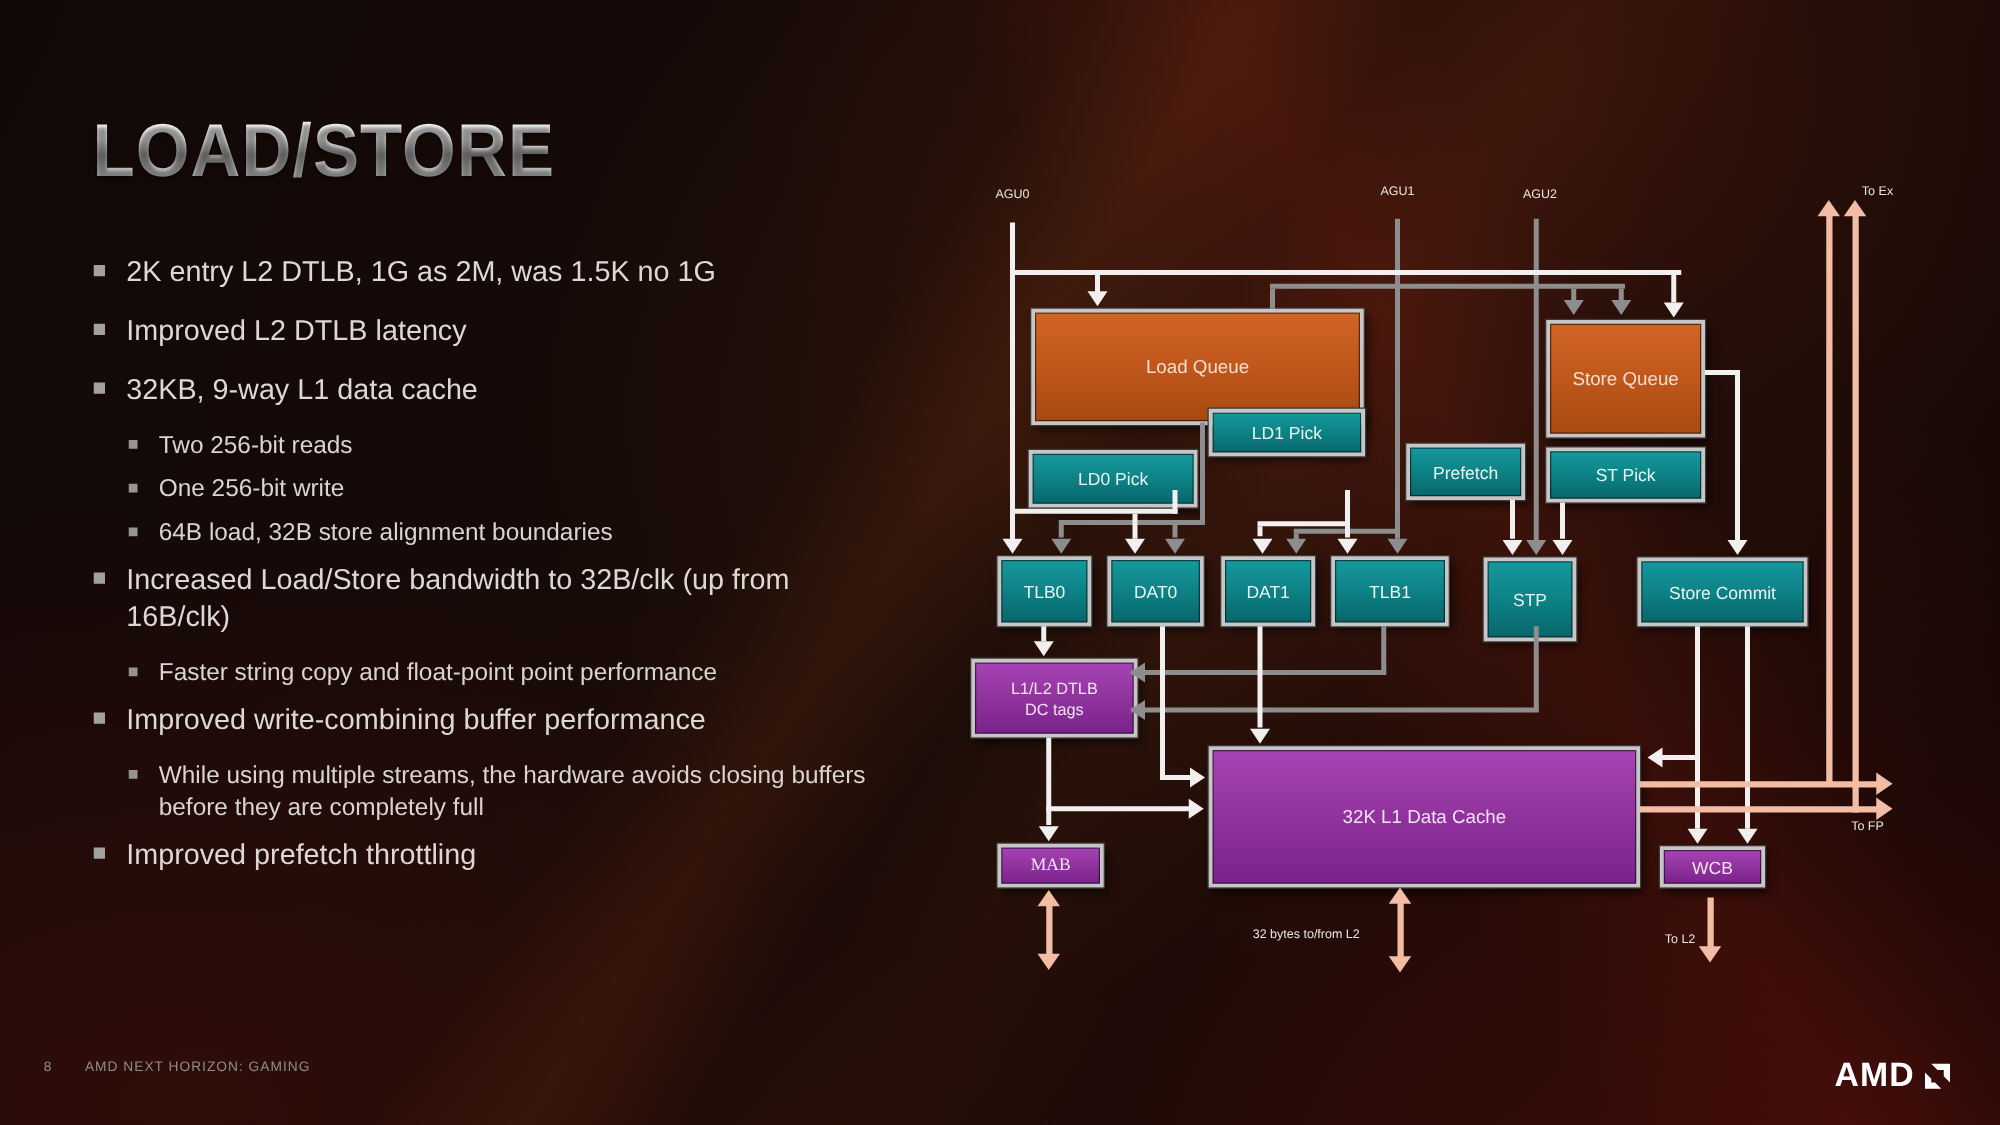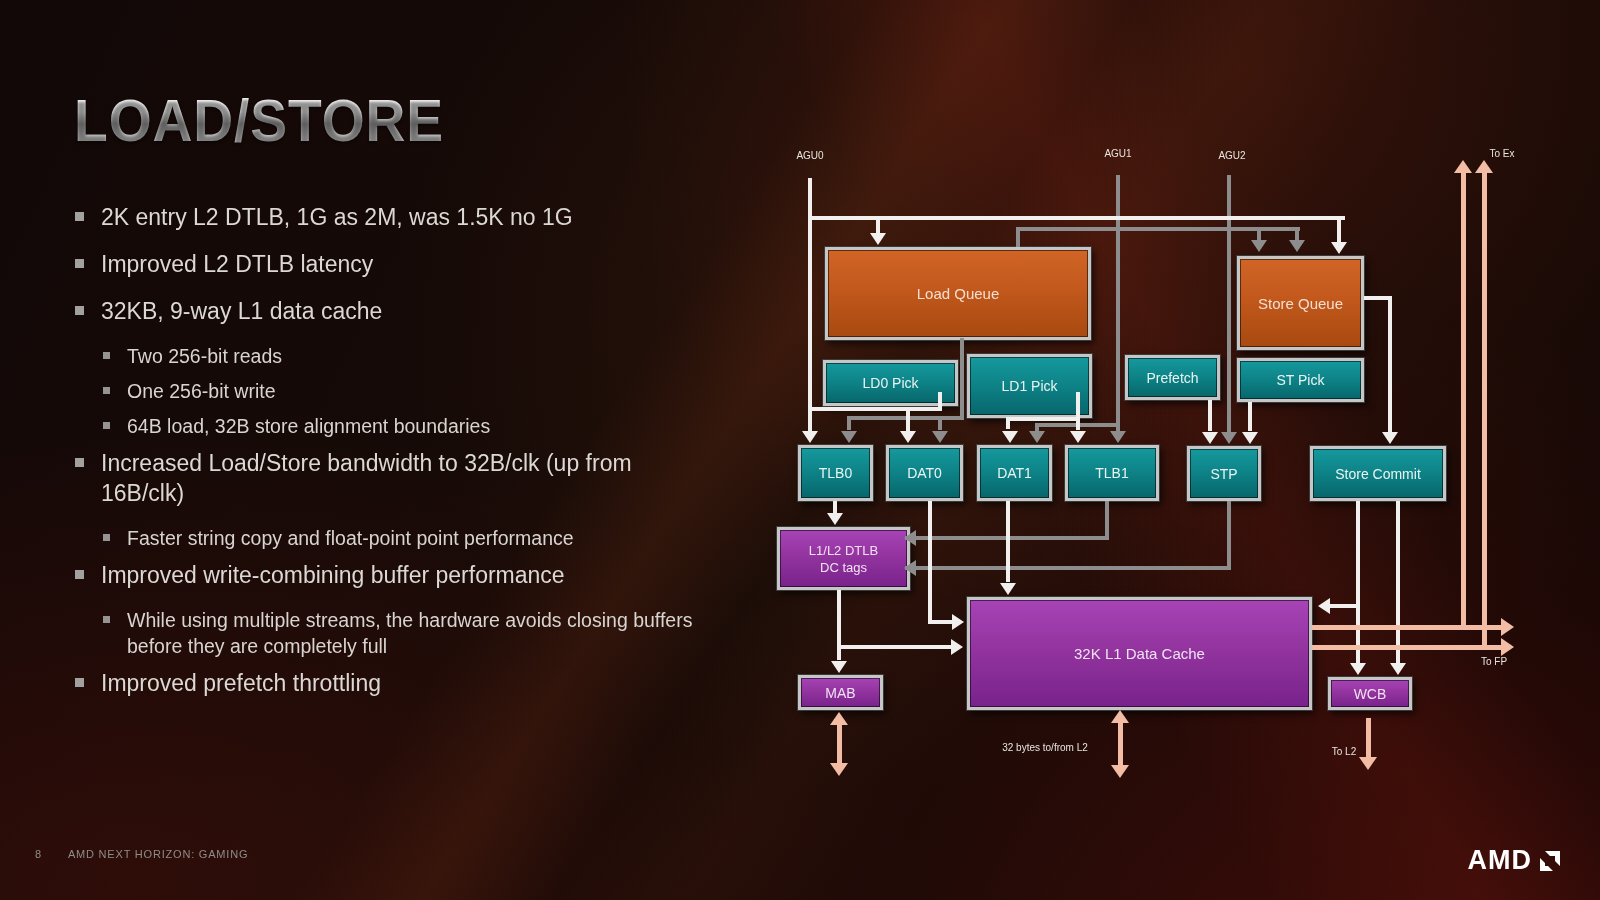--- a/index.html
+++ b/index.html
@@ -122,52 +122,52 @@
   <div id="diagram">
       <div class="dbox orange fs15" style="left: 825px; top: 247px; width: 266px; height: 93px;">
         <span>Load Queue</span>
       </div>
       <div class="dbox orange fs15" style="left: 1237px; top: 256px; width: 127px; height: 94px;">
         <span>Store Queue</span>
       </div>
       <div class="dbox teal fs14" style="left: 823px; top: 345px; width: 135px; height: 46px; margin-top: 15px;">
         <span>LD0 Pick</span>
       </div>
-      <div class="dbox teal fs14" style="left: 967px; top: 354px; width: 125px; height: 64px;">
+      <div class="dbox teal fs14" style="left: 967px; top: 327px; width: 125px; height: 38px;">
         <span>LD1 Pick</span>
       </div>
       <div class="dbox teal fs14" style="left: 1125px; top: 355px; width: 95px; height: 45px;">
         <span>Prefetch</span>
       </div>
       <div class="dbox teal fs14" style="left: 1237px; top: 358px; width: 127px; height: 44px;">
         <span>ST Pick</span>
       </div>
       <div class="dbox teal fs14" style="left: 798px; top: 445px; width: 75px; height: 56px;">
         <span>TLB0</span>
       </div>
       <div class="dbox teal fs14" style="left: 886px; top: 445px; width: 77px; height: 56px;">
         <span>DAT0</span>
       </div>
       <div class="dbox teal fs14" style="left: 977px; top: 445px; width: 75px; height: 56px;">
         <span>DAT1</span>
       </div>
       <div class="dbox teal fs14" style="left: 1065px; top: 445px; width: 94px; height: 56px;">
         <span>TLB1</span>
       </div>
-      <div class="dbox teal fs14" style="left: 1187px; top: 446px; width: 74px; height: 55px;">
+      <div class="dbox teal fs14" style="left: 1187px; top: 446px; width: 74px; height: 67px;">
         <span>STP</span>
       </div>
       <div class="dbox teal fs14" style="left: 1310px; top: 446px; width: 136px; height: 55px;">
         <span>Store Commit</span>
       </div>
       <div class="dbox purple fs13" style="left: 777px; top: 527px; width: 133px; height: 63px;">
         <span>L1/L2 DTLB</span>
         <span>DC tags</span>
       </div>
-      <div class="dbox purple fs14" style="left: 798px; top: 675px; width: 85px; height: 35px;">
+      <div class="dbox purple fs14" style="left: 798px; top: 675px; width: 85px; height: 35px; font-family: Liberation Serif, serif;">
         <span>MAB</span>
       </div>
       <div class="dbox purple fs15" style="left: 967px; top: 597px; width: 345px; height: 113px;">
         <span>32K L1 Data Cache</span>
       </div>
       <div class="dbox purple fs14" style="left: 1328px; top: 677px; width: 84px; height: 33px;">
         <span>WCB</span>
       </div>
       <div class="ln" style="left: 1116px; top: 175px; width: 4px; height: 256px; background: rgb(141, 141, 141);"></div>
       <div class="ln" style="left: 1227px; top: 175px; width: 4px; height: 258px; background: rgb(141, 141, 141);"></div>

